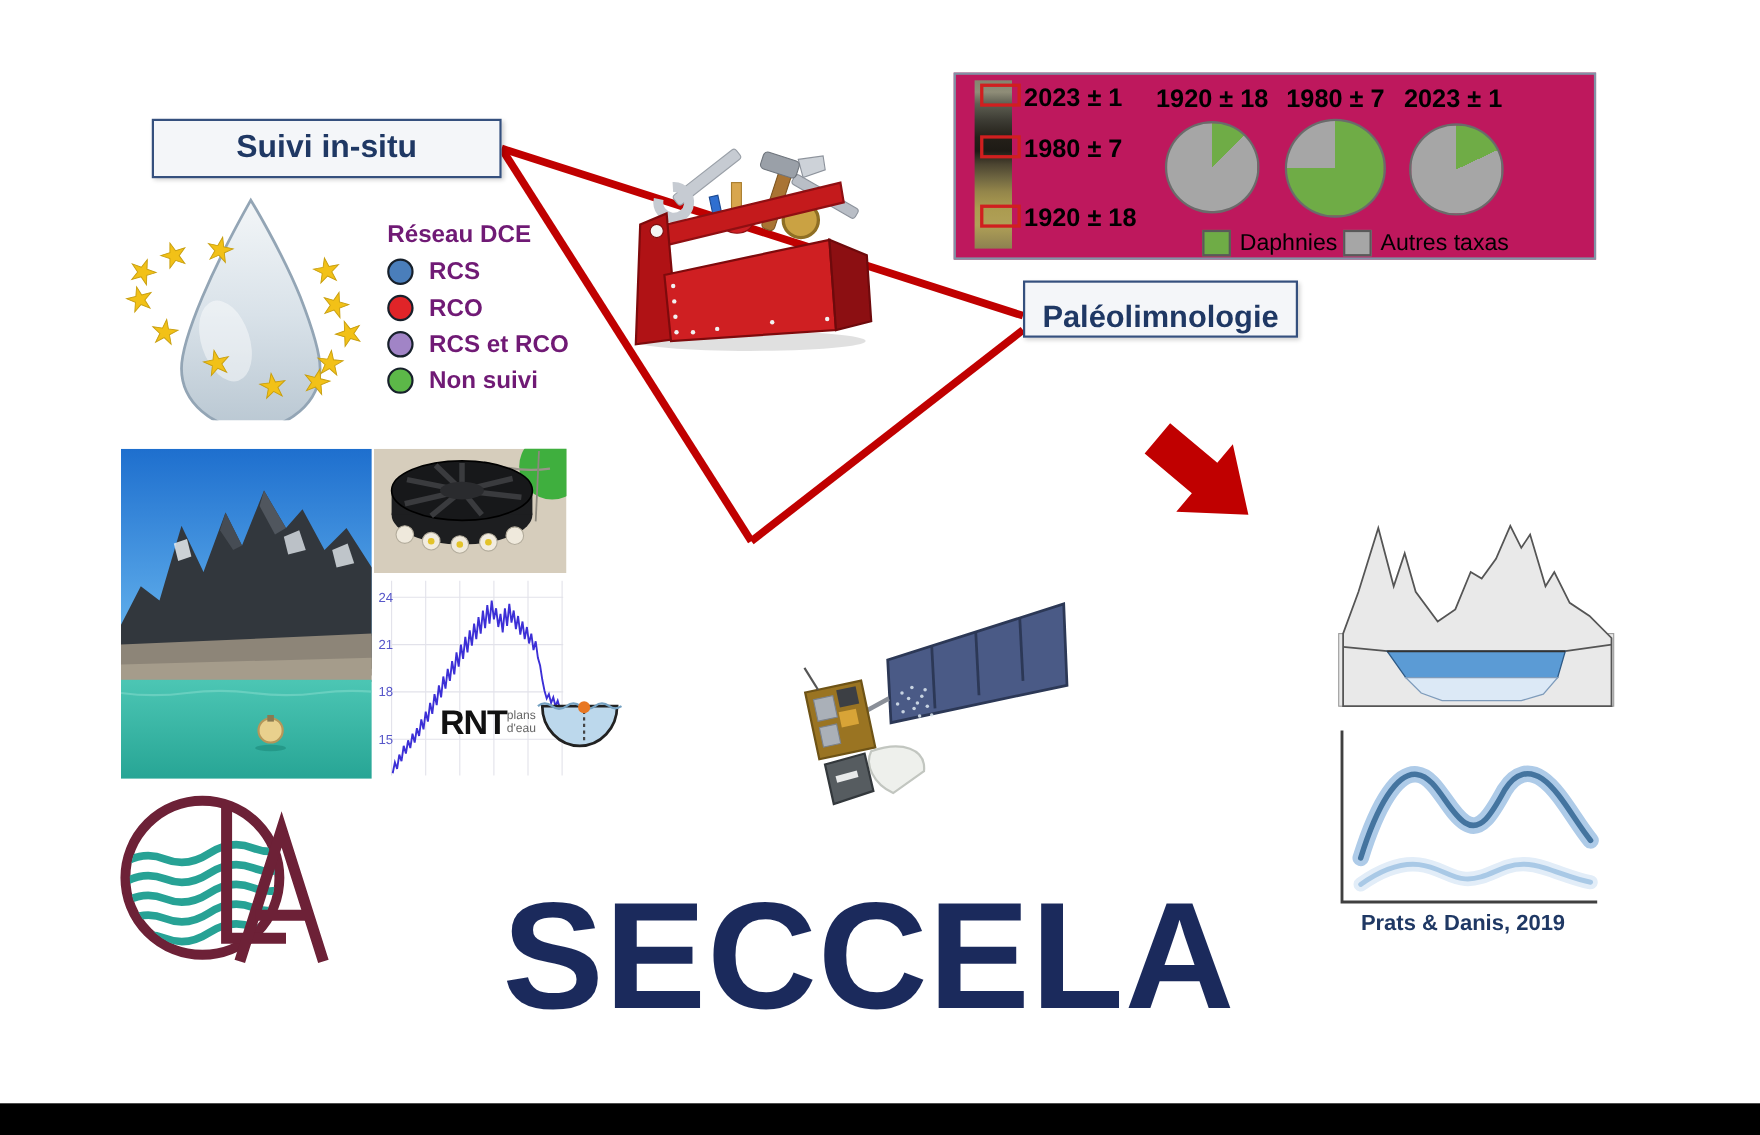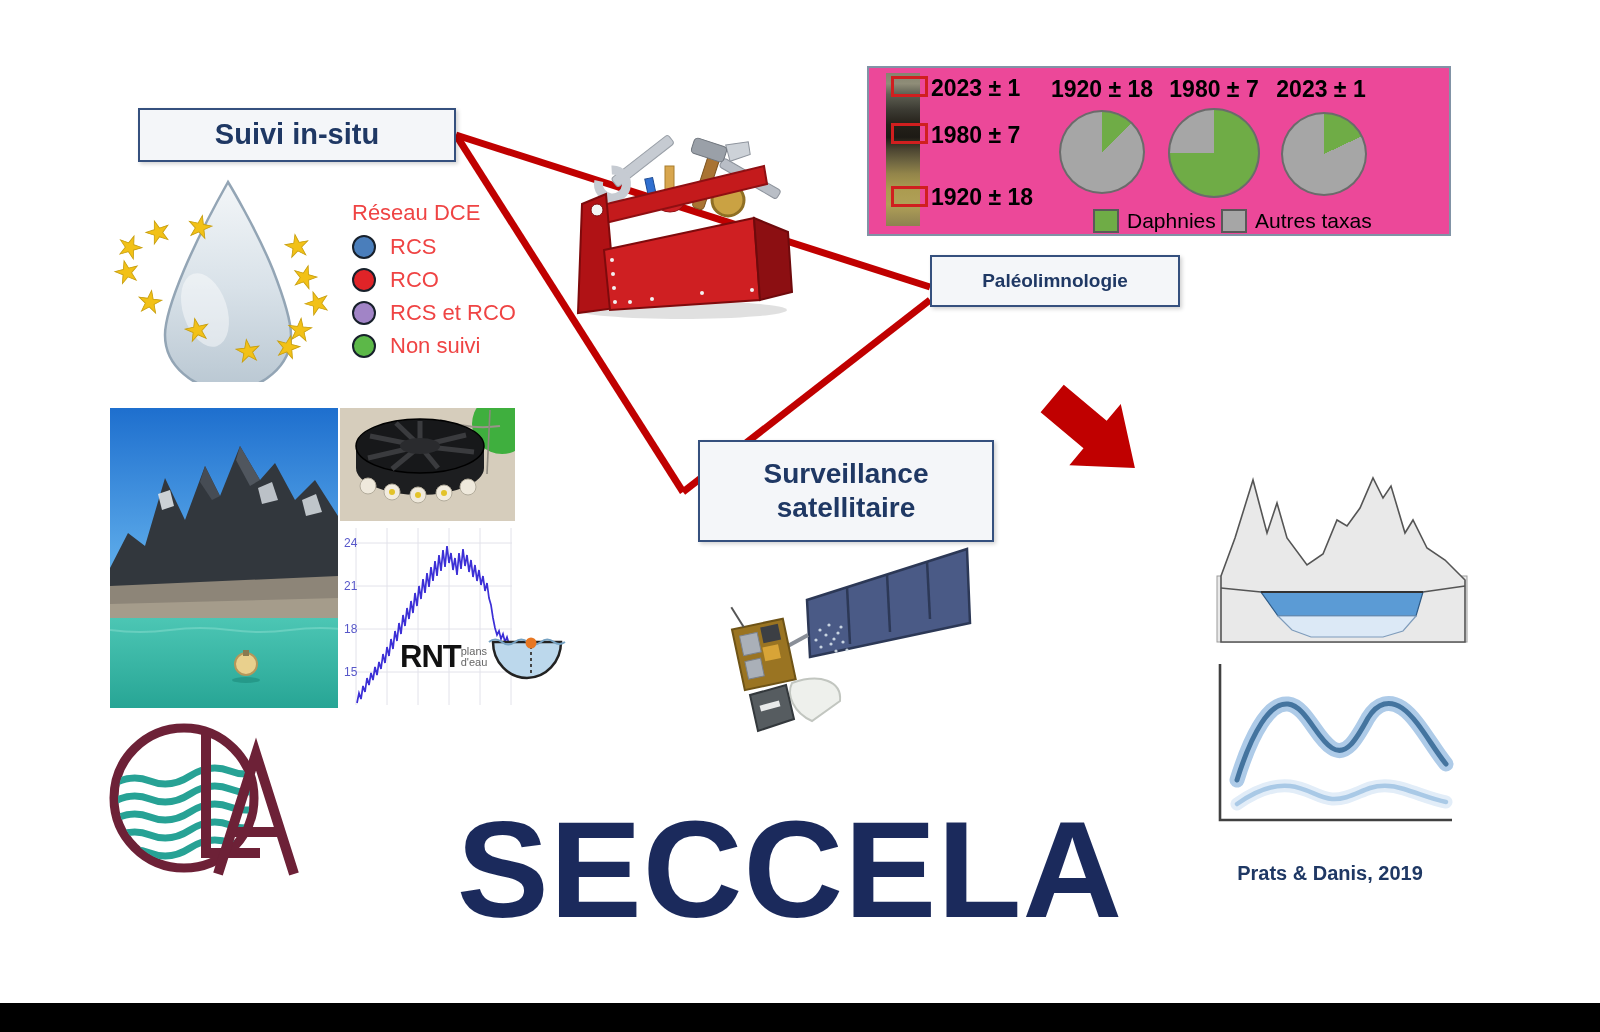--- a/index.html
+++ b/index.html
@@ -2,43 +2,43 @@
 <html><head>
 <meta charset="utf-8">
 <style>
   html,body{margin:0;padding:0;background:#fff;}
   #canvas{position:relative;width:1600px;height:1032px;background:#ffffff;overflow:hidden;
           font-family:"Liberation Sans",sans-serif;}
   .abs{position:absolute;}
   .label-box{position:absolute;background:#f4f6f9;border:2px solid #35507e;color:#1f3864;
              font-weight:bold;display:flex;flex-direction:column;align-items:center;justify-content:center;
              box-shadow:2px 2px 4px rgba(0,0,0,.18);z-index:6;text-align:center;line-height:1.22;}
-  .panel{position:absolute;left:867px;top:66px;width:580px;height:166px;background:#ec4899;
+  .panel{position:absolute;left:867px;top:66px;width:580px;height:166px;background:#be185d;
          border:2px solid #8193a6;z-index:5;}
   .core-strip{position:absolute;left:17px;top:5px;width:34px;height:153px;
       background:linear-gradient(180deg,#84856f 0%,#8f8d78 7%,#5e5f52 14%,#3c3b33 24%,#242019 34%,
       #1d1a15 42%,#4c4531 50%,#6f6641 58%,#93854a 66%,#ab9b50 76%,#b0a057 86%,#8d8150 100%);}
   .core-rect{position:absolute;left:22px;width:31px;height:15px;border:3px solid #d01f1f;background:transparent;}
   .core-label{position:absolute;left:62px;color:#000;font-size:23px;font-weight:600;white-space:nowrap;}
   .pie-label{position:absolute;top:8px;color:#000;font-size:23px;font-weight:600;white-space:nowrap;transform:translateX(-50%);}
   .pie{position:absolute;border-radius:50%;border:2px solid #6b6b6b;}
   .pp-legend{position:absolute;top:141px;display:flex;align-items:center;gap:8px;font-size:21px;color:#000;}
   .sq{width:22px;height:20px;border:2px solid #595959;display:inline-block;}
-  .dce{position:absolute;left:352px;top:200px;z-index:4;color:#ef4444;font-size:22px;}
+  .dce{position:absolute;left:352px;top:200px;z-index:4;color:#701a75;font-size:22px;font-weight:bold;}
   .dce .t{font-size:22px;margin-bottom:8px;}
   .dce .row{display:flex;align-items:center;gap:14px;margin:7px 0;}
   .dot{width:24px;height:24px;border-radius:50%;border:2.5px solid #17202b;box-sizing:border-box;}
   .ytick{position:absolute;font-size:12px;color:#5757c9;z-index:3;}
   .rnt{position:absolute;left:400px;top:634px;z-index:4;display:flex;align-items:center;}
   .rnt .line1{display:flex;align-items:flex-start;}
   .rnt .big{font-weight:bold;color:#111;font-size:31px;letter-spacing:-1px;line-height:.9;}
   .rnt .small{font-size:11px;color:#666;line-height:1.0;margin-top:3px;}
   #seccela{position:absolute;left:420px;top:800px;width:740px;text-align:center;color:#1b2a5c;
            font-size:138px;font-weight:bold;letter-spacing:1px;line-height:1;z-index:6;}
-  #citation{position:absolute;left:1205px;top:862px;width:250px;text-align:center;color:#1f3864;
+  #citation{position:absolute;left:1205px;top:828px;width:250px;text-align:center;color:#1f3864;
             font-size:20px;font-weight:bold;z-index:4;}
   #bottom-bar{position:absolute;left:0;top:1003px;width:1600px;height:29px;background:#000;z-index:9;}
   svg text.star{font-family:"DejaVu Sans",sans-serif;}
 </style>
 </head>
 <body>
 
 <div id="canvas">
 
   <svg class="abs" style="left:0;top:0;z-index:2;" width="1600" height="1032" viewBox="0 0 1600 1032">
@@ -159,21 +159,21 @@
     <div class="pp-legend" style="left:224px;">
       <span class="sq" style="background: rgb(111, 172, 70);"></span>
       <span>Daphnies</span>
     </div>
     <div class="pp-legend" style="left:352px;">
       <span class="sq" style="background: rgb(166, 166, 166);"></span>
       <span>Autres taxas</span>
     </div>
   </div>
 
-  <div class="label-box" style="left:930px;top:255px;width:246px;height:48px;font-size:19px;">
+  <div class="label-box" style="left:930px;top:255px;width:246px;height:48px;font-size:28px;justify-content:flex-end;">
     <span>Paléolimnologie</span>
   </div>
 
 
   <svg class="abs" style="left:1215px;top:408px;z-index:3;" width="255" height="237" viewBox="0 0 255 237">
     <rect x="2" y="168" width="250" height="66" fill="#e9e9e9" stroke="#9b9b9b" stroke-width="1"></rect>
     <polygon points="6,168 20,130 38,72 52,125 62,95 72,130 92,157 108,146 122,112 132,118 145,100 158,70 168,90 176,78 190,125 198,112 212,140 230,152 250,172 250,234 6,234" fill="#e9e9e9" stroke="#555" stroke-width="1.6"></polygon>
     <line x1="6" y1="180" x2="46" y2="184" stroke="#555" stroke-width="1.6"></line>
     <line x1="208" y1="184" x2="250" y2="178" stroke="#555" stroke-width="1.6"></line>
     <polygon points="46,184 208,184 201,208 63,208" fill="#5b9bd5" stroke="#2e5a86" stroke-width="1.2"></polygon>
@@ -183,24 +183,20 @@
 
   <svg class="abs" style="left:1192px;top:658px;z-index:3;" width="262" height="170" viewBox="0 0 262 170">
     <path d="M28,6 L28,162 L260,162" fill="none" stroke="#404040" stroke-width="2.6"></path>
     <path d="M45,122 C60,74 78,44 96,46 C114,48 124,80 140,90 C154,99 164,82 176,60 C186,44 198,42 210,50 C226,61 240,89 254,106" fill="none" stroke="#aecbe8" stroke-width="15" stroke-linecap="round"></path>
     <path d="M45,122 C60,74 78,44 96,46 C114,48 124,80 140,90 C154,99 164,82 176,60 C186,44 198,42 210,50 C226,61 240,89 254,106" fill="none" stroke="#44749f" stroke-width="5" stroke-linecap="round"></path>
     <path d="M45,146 C62,134 80,126 98,128 C116,130 126,140 140,141 C154,142 166,134 178,130 C190,126 200,127 212,131 C228,136 242,142 254,144" fill="none" stroke="#e2edf8" stroke-width="13" stroke-linecap="round"></path>
     <path d="M45,146 C62,134 80,126 98,128 C116,130 126,140 140,141 C154,142 166,134 178,130 C190,126 200,127 212,131 C228,136 242,142 254,144" fill="none" stroke="#a9c9e6" stroke-width="4.5" stroke-linecap="round"></path>
   </svg>
   <div id="citation">Prats &amp; Danis, 2019</div>
 
-  <div class="label-box" style="left:698px;top:440px;width:292px;height:98px;font-size:28px;">
-    <span>Surveillance</span>
-    <span>satellitaire</span>
-  </div>
 
   <svg class="abs" style="left:700px;top:535px;z-index:3;" width="275" height="205" viewBox="0 0 275 205">
     <polygon points="110,122 107,65 267,14 270,88" fill="#4a5a86" stroke="#2c3856" stroke-width="2.5"></polygon>
     <line x1="147" y1="52" x2="150" y2="109" stroke="#2c3856" stroke-width="2.5"></line>
     <line x1="187" y1="39" x2="190" y2="97" stroke="#2c3856" stroke-width="2.5"></line>
     <line x1="227" y1="26" x2="230" y2="84" stroke="#2c3856" stroke-width="2.5"></line>
     <g fill="#dfeaf2" opacity="0.85">
       <circle cx="116" cy="105" r="1.6"></circle>
         <circle cx="121" cy="112" r="1.6"></circle>
         <circle cx="126" cy="100" r="1.6"></circle>

